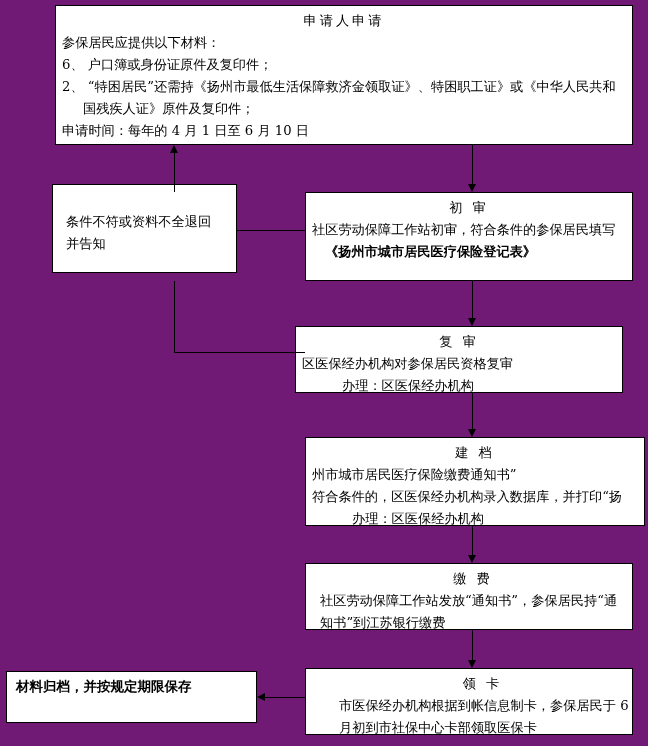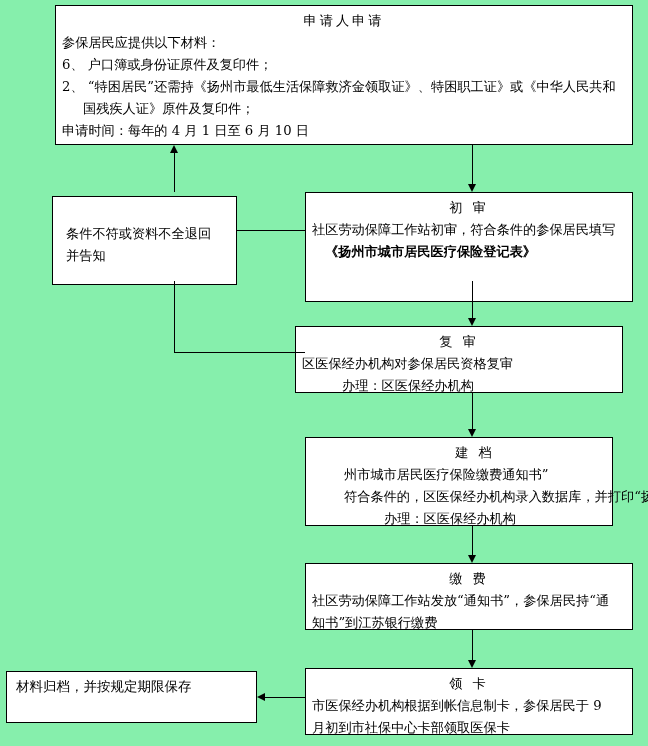--- a/index.html
+++ b/index.html
@@ -4,21 +4,21 @@
 <style>
   html, body {
     margin: 0;
     padding: 0;
     background: #ffffff;
   }
   #page {
     position: relative;
     width: 648px;
     height: 746px;
-    background: #86efac;
+    background: #701a75;
     overflow: hidden;
     font-family: "DejaVu Serif", "Liberation Serif", serif;
   }
   
   .box {
     position: absolute;
     box-sizing: border-box;
     border: 1px solid #000000;
     background: #ffffff;
     color: #000000;
@@ -41,20 +41,21 @@
   .center { }
   .hang {
     display: block;
     padding-left: 21px;
     text-indent: -21px;
     white-space: normal;
   }
   .sans {
     font-family: "DejaVu Sans", "Liberation Sans", sans-serif;
     font-size: 13.5px;
+    font-weight: bold;
   }
 
   
   .vline {
     position: absolute;
     width: 0;
     border-left: 1px solid #000000;
   }
   .hline {
     position: absolute;
@@ -91,64 +92,64 @@
   <div class="box" style="left:55px; top:5px; width:578px; height:140px;">
     <div class="pad">
       <span class="ttl">申请人申请</span>
       <span class="ln">参保居民应提供以下材料：</span>
       <span class="ln">6、 户口簿或身份证原件及复印件；</span>
       <span class="hang">2、 “特困居民”还需持《扬州市最低生活保障救济金领取证》、特困职工证》或《中华人民共和国残疾人证》原件及复印件；</span>
       <span class="ln center">申请时间：每年的 4 月 1 日至 6 月 10 日</span>
     </div>
   </div>
 
-  <div class="box" style="left:52px; top:196px; width:185px; height:89px;">
+  <div class="box" style="left:52px; top:184px; width:185px; height:89px;">
     <div style="padding:26px 0 0 13px;">
       <span class="ln">条件不符或资料不全退回</span>
       <span class="ln">并告知</span>
     </div>
   </div>
 
-  <div class="box" style="left:305px; top:192px; width:328px; height:110px;">
+  <div class="box" style="left:305px; top:192px; width:328px; height:89px;">
     <div class="pad">
       <span class="ttl">初  审</span>
       <span class="ln">社区劳动保障工作站初审，符合条件的参保居民填写</span>
       <span class="ln" style="padding-left:13px;font-weight:bold;">《扬州市城市居民医疗保险登记表》</span>
     </div>
   </div>
 
   <div class="box" style="left:295px; top:326px; width:328px; height:67px;">
     <div class="pad">
       <span class="ttl">复  审</span>
       <span class="ln">区医保经办机构对参保居民资格复审</span>
       <span class="ln" style="padding-left:40px;">办理：区医保经办机构</span>
     </div>
   </div>
 
-  <div class="box" style="left:305px; top:437px; width:308px; height:89px;padding-left:32px;">
+  <div class="box" style="left:305px; top:437px; width:340px; height:89px;">
     <div class="pad">
       <span class="ttl">建  档</span>
       <span class="ln">州市城市居民医疗保险缴费通知书”</span>
       <span class="ln">符合条件的，区医保经办机构录入数据库，并打印“扬</span>
       <span class="ln" style="padding-left:40px;">办理：区医保经办机构</span>
     </div>
   </div>
 
-  <div class="box" style="left:305px; top:563px; width:328px; height:67px;">
+  <div class="box" style="left:305px; top:563px; width:328px; height:67px;padding-left:8px;">
     <div class="pad">
       <span class="ttl">缴  费</span>
       <span class="ln">社区劳动保障工作站发放“通知书”，参保居民持“通</span>
       <span class="ln">知书”到江苏银行缴费</span>
     </div>
   </div>
 
-  <div class="box" style="left:305px; top:668px; width:328px; height:67px;">
+  <div class="box" style="left:305px; top:668px; width:328px; height:67px;padding-left:27px;">
     <div class="pad">
       <span class="ttl">领  卡</span>
-      <span class="ln">市医保经办机构根据到帐信息制卡，参保居民于 9</span>
+      <span class="ln">市医保经办机构根据到帐信息制卡，参保居民于 6</span>
       <span class="ln">月初到市社保中心卡部领取医保卡</span>
     </div>
   </div>
 
   <div class="box sans" style="left:6px; top:671px; width:251px; height:52px;">
     <div style="padding:3px 0 0 9px;">
       <span class="ln">材料归档，并按规定期限保存</span>
     </div>
   </div>
 

